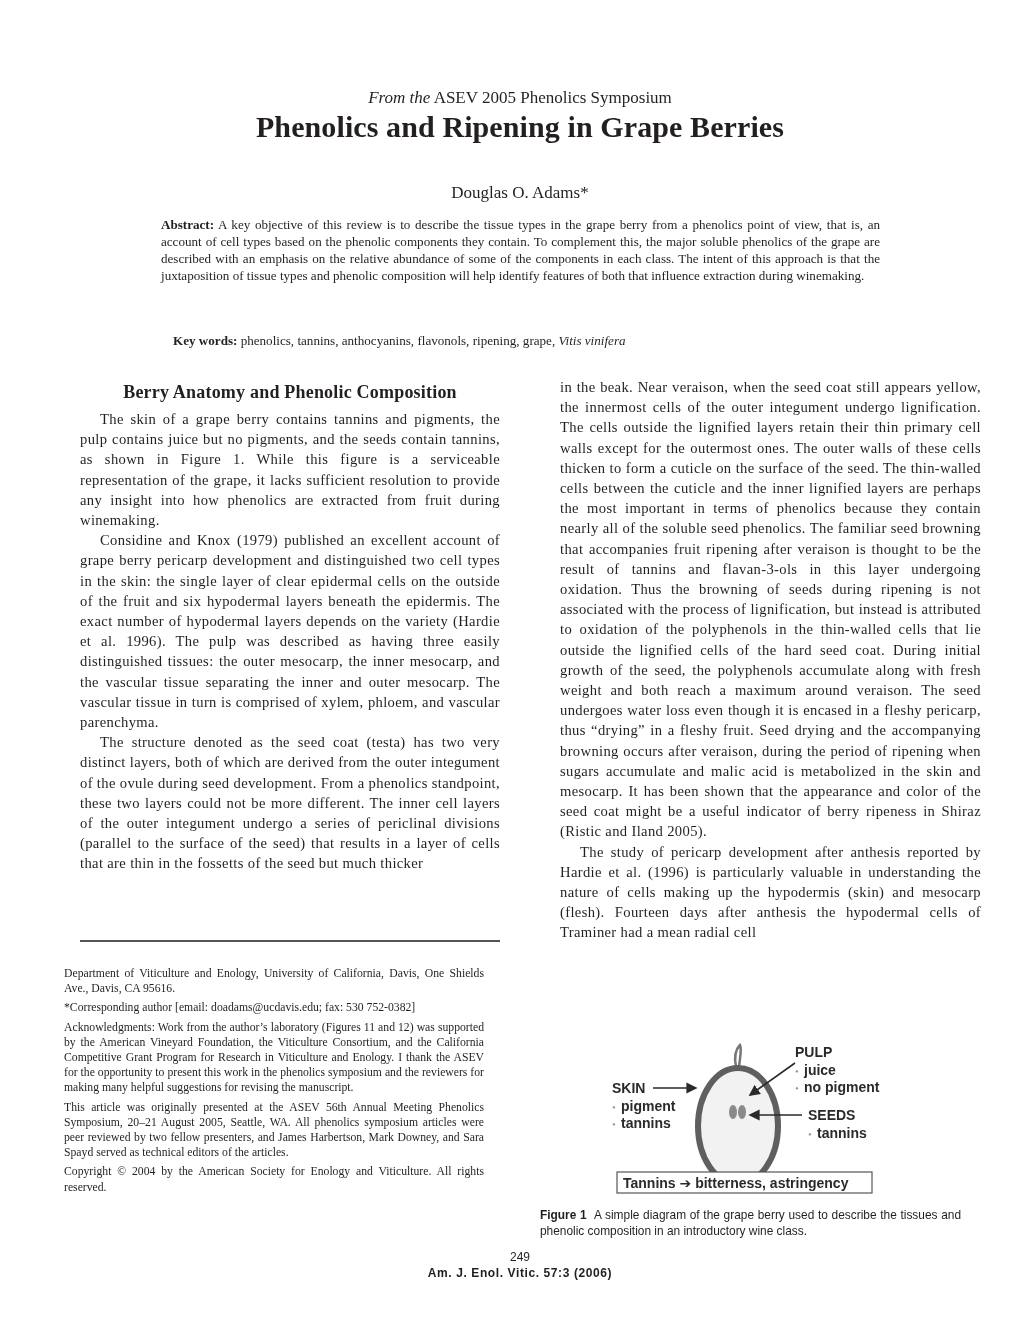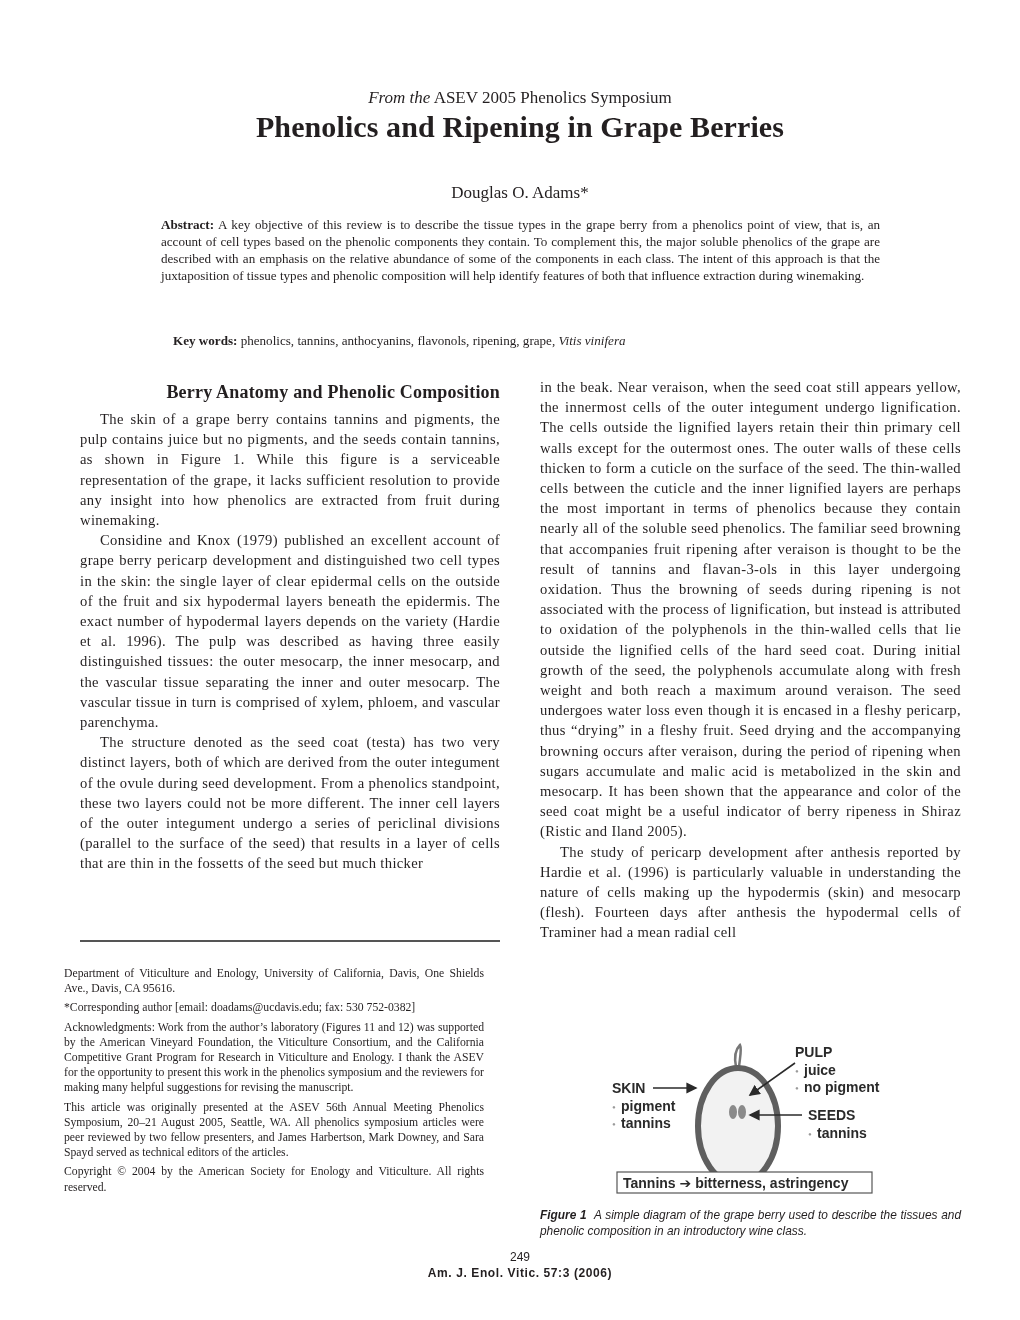--- a/index.html
+++ b/index.html
@@ -9,37 +9,37 @@
     .symposium i { font-style: italic; }
     .title { position: absolute; top: 110px; left: 0; width: 1040px; text-align: center; font-size: 30px; font-weight: bold; letter-spacing: 0.1px; }
     .author { position: absolute; top: 183px; left: 0; width: 1040px; text-align: center; font-size: 17px; }
 
     .abstract { position: absolute; top: 216px; left: 161px; width: 719px; font-size: 13.1px; line-height: 17px; text-align: justify; }
     .abstract b { font-weight: bold; }
     .keywords { position: absolute; top: 332px; left: 173px; width: 719px; font-size: 13.1px; line-height: 17px; }
     .keywords i { font-style: italic; }
 
     .col-left { position: absolute; top: 380px; left: 80px; width: 420px; }
-    .col-right { position: absolute; top: 377px; left: 540px; width: 421px; }
+    .col-right { position: absolute; top: 377px; left: 560px; width: 421px; }
 
-    .section-head { font-size: 18px; font-weight: bold; text-align: right; margin: 2px 0 6px 0; letter-spacing: 0.2px; }
+    .section-head { font-size: 18px; font-weight: bold; text-align: center; margin: 2px 0 6px 0; letter-spacing: 0.2px; }
     .body-text { font-size: 14.6px; line-height: 20.2px; text-align: justify; letter-spacing: 0.35px; margin: 0; }
     .indent { text-indent: 20px; }
 
     .rule { position: absolute; top: 940px; left: 80px; width: 420px; height: 2px; background: #555555; }
     .footnotes { position: absolute; top: 966px; left: 64px; width: 420px; font-size: 11.7px; line-height: 15.2px; text-align: justify; }
     .footnotes p { margin: 0 0 4px 0; }
 
     .figure { position: absolute; top: 1035px; left: 590px; width: 310px; height: 165px; }
     .figure svg { display: block; }
     .fig-label { font-family: "Liberation Sans", "DejaVu Sans", sans-serif; font-weight: bold; fill: #2a2a2a; }
     .fig-bullet { font-family: "Liberation Sans", "DejaVu Sans", sans-serif; font-weight: bold; fill: #2a2a2a; }
     .fig-dot { fill: #9a9a9a; }
 
-    .caption { position: absolute; top: 1207px; left: 540px; width: 421px; font-family: "Liberation Sans", "DejaVu Sans", sans-serif; font-size: 11.9px; line-height: 16px; text-align: justify; font-style: italic; }
+    .caption { position: absolute; top: 1207px; left: 540px; width: 421px; font-family: "Liberation Sans", "DejaVu Sans", sans-serif; font-size: 11.9px; line-height: 16px; text-align: justify; }
     .caption b { font-weight: bold; }
 
     .page-num { position: absolute; top: 1250px; left: 0; width: 1040px; text-align: center; font-family: "Liberation Sans", "DejaVu Sans", sans-serif; font-size: 12px; }
     .journal { position: absolute; top: 1266px; left: 0; width: 1040px; text-align: center; font-family: "Liberation Sans", "DejaVu Sans", sans-serif; font-size: 12px; font-weight: bold; letter-spacing: 0.6px; }
   </style>
 </head>
 <body>
 
 <div class="symposium"><i>From the</i> <span>ASEV 2005 Phenolics Symposium</span></div>
 <div class="title">Phenolics and Ripening in Grape Berries</div>

